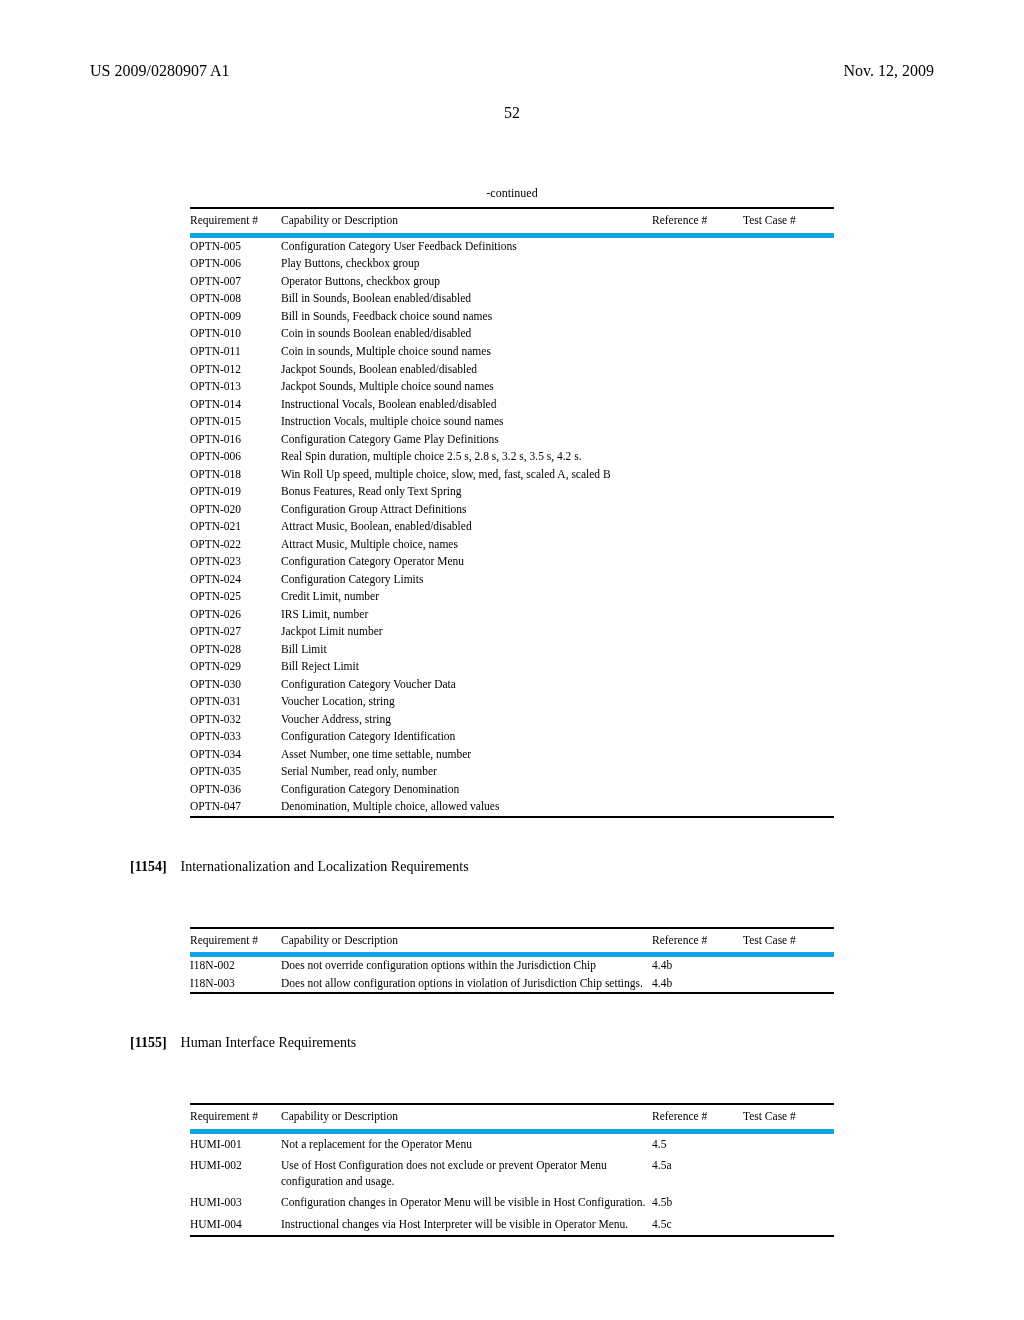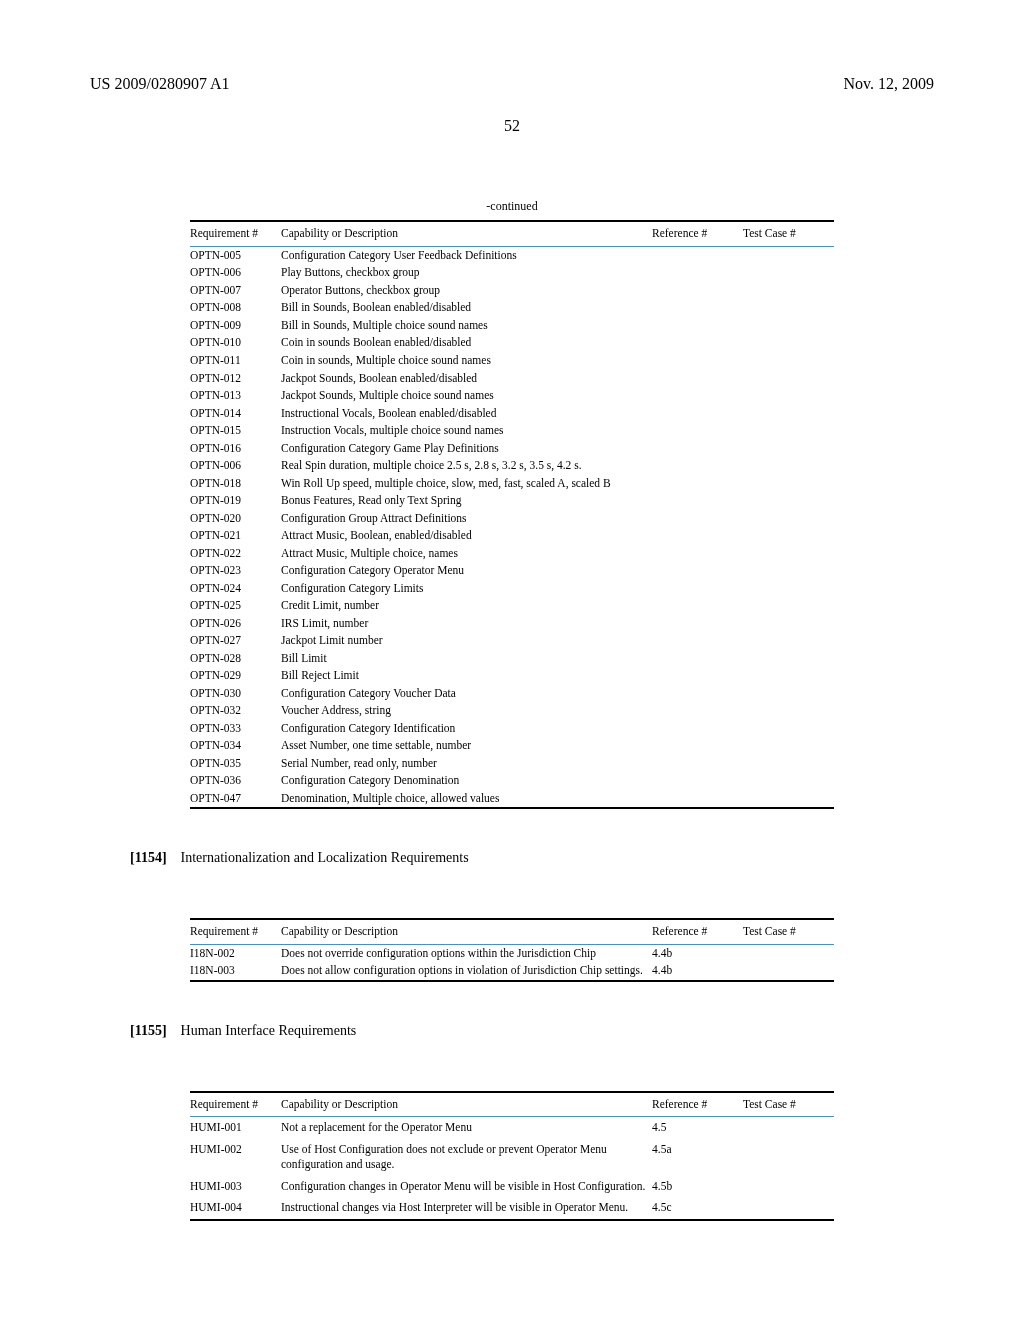--- a/index.html
+++ b/index.html
@@ -11,21 +11,20 @@
     padding: 60px 90px 60px 90px;
     width: 1024px;
     box-sizing: border-box;
     line-height: 1.35;
   }
   .header {
     display: flex;
     justify-content: space-between;
     font-size: 16px;
     margin-bottom: 20px;
-    margin-top: 13px;
   }
   .pagenum {
     text-align: center;
     font-size: 16px;
     margin-bottom: 62px;
   }
   .table-wrap {
     margin: 0 100px 40px 100px;
   }
   .tbl-caption {
@@ -33,21 +32,21 @@
     font-size: 12px;
     margin-bottom: 6px;
   }
   table.req {
     border-collapse: collapse;
     width: 100%;
     font-size: 11.5px;
   }
   table.req thead tr {
     border-top: 2px solid #000;
-    border-bottom: 1px solid #0ea5e9;
+    border-bottom: 5px solid #0ea5e9;
   }
   table.req tbody {
     border-bottom: 2px solid #000;
   }
   table.req.wide-row td { padding: 3px 6px 3px 0; }
   table.req th {
     font-weight: normal;
     text-align: left;
     padding: 4px 6px 4px 0;
     white-space: nowrap;
@@ -107,21 +106,21 @@
           <td></td>
         </tr>
         <tr>
           <td>OPTN-008</td>
           <td>Bill in Sounds, Boolean enabled/disabled</td>
           <td></td>
           <td></td>
         </tr>
         <tr>
           <td>OPTN-009</td>
-          <td>Bill in Sounds, Multiple choice sound names</td>
+          <td>Bill in Sounds, Feedback choice sound names</td>
           <td></td>
           <td></td>
         </tr>
         <tr>
           <td>OPTN-010</td>
           <td>Coin in sounds Boolean enabled/disabled</td>
           <td></td>
           <td></td>
         </tr>
         <tr>
@@ -234,20 +233,26 @@
         </tr>
         <tr>
           <td>OPTN-029</td>
           <td>Bill Reject Limit</td>
           <td></td>
           <td></td>
         </tr>
         <tr>
           <td>OPTN-030</td>
           <td>Configuration Category Voucher Data</td>
+          <td></td>
+          <td></td>
+        </tr>
+        <tr>
+          <td>OPTN-031</td>
+          <td>Voucher Location, string</td>
           <td></td>
           <td></td>
         </tr>
         <tr>
           <td>OPTN-032</td>
           <td>Voucher Address, string</td>
           <td></td>
           <td></td>
         </tr>
         <tr>

